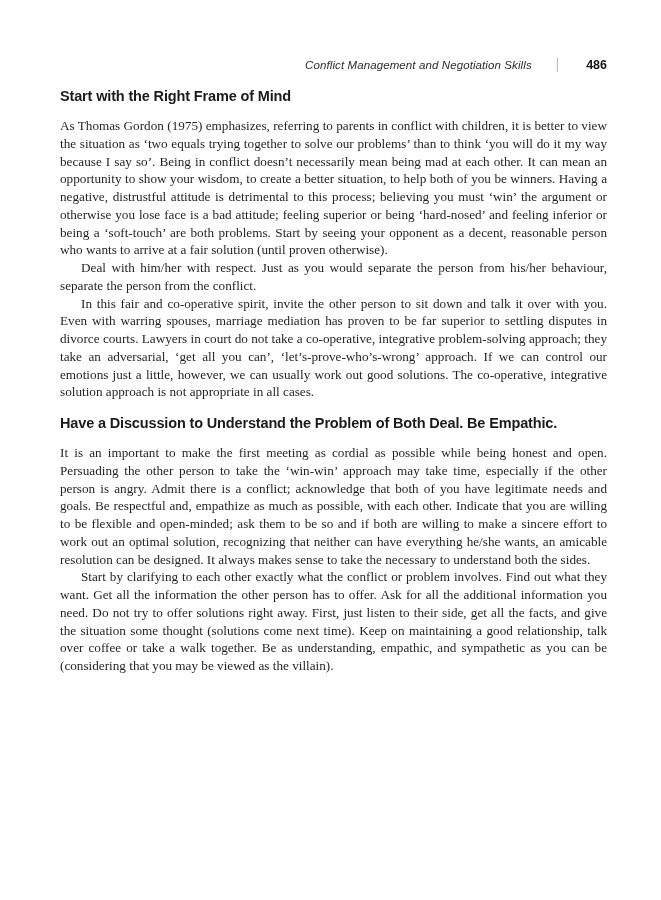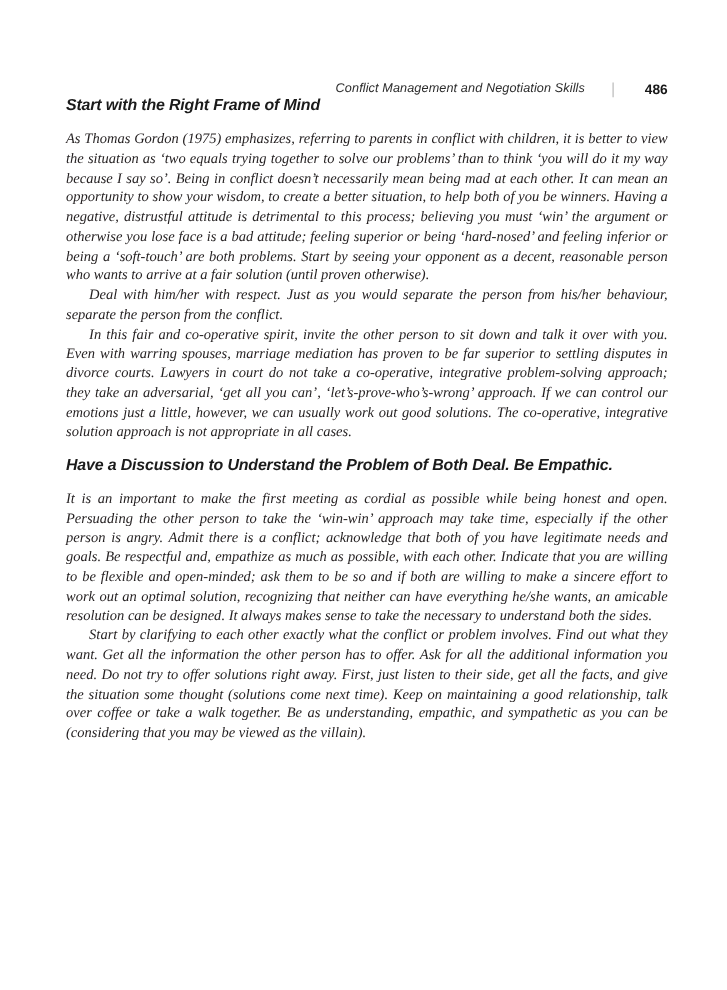--- a/index.html
+++ b/index.html
@@ -19,21 +19,20 @@
   
   .running-header {
     position: absolute;
     top: 57px;
     left: 60px;
     width: 547px;
     display: flex;
     justify-content: flex-end;
     align-items: center;
     font-family: "Liberation Sans", sans-serif;
-    margin-top: 16px;
   }
   .running-title {
     font-style: italic;
     font-size: 11.5px;
     color: #2d2d2d;
     letter-spacing: 0.1px;
   }
   .header-separator {
     color: #b9b9b9;
     font-size: 13px;
@@ -45,21 +44,20 @@
     font-weight: bold;
     font-size: 12.5px;
     color: #161616;
   }
   
   .content {
     position: absolute;
     top: 88px;
     left: 60px;
     width: 547px;
-    font-style: italic;
   }
   .section-heading {
     font-family: "Liberation Sans", sans-serif;
     font-weight: bold;
     font-size: 14.5px;
     line-height: 17px;
     color: #1b1b1b;
     letter-spacing: -0.15px;
     margin: 0;
   }

